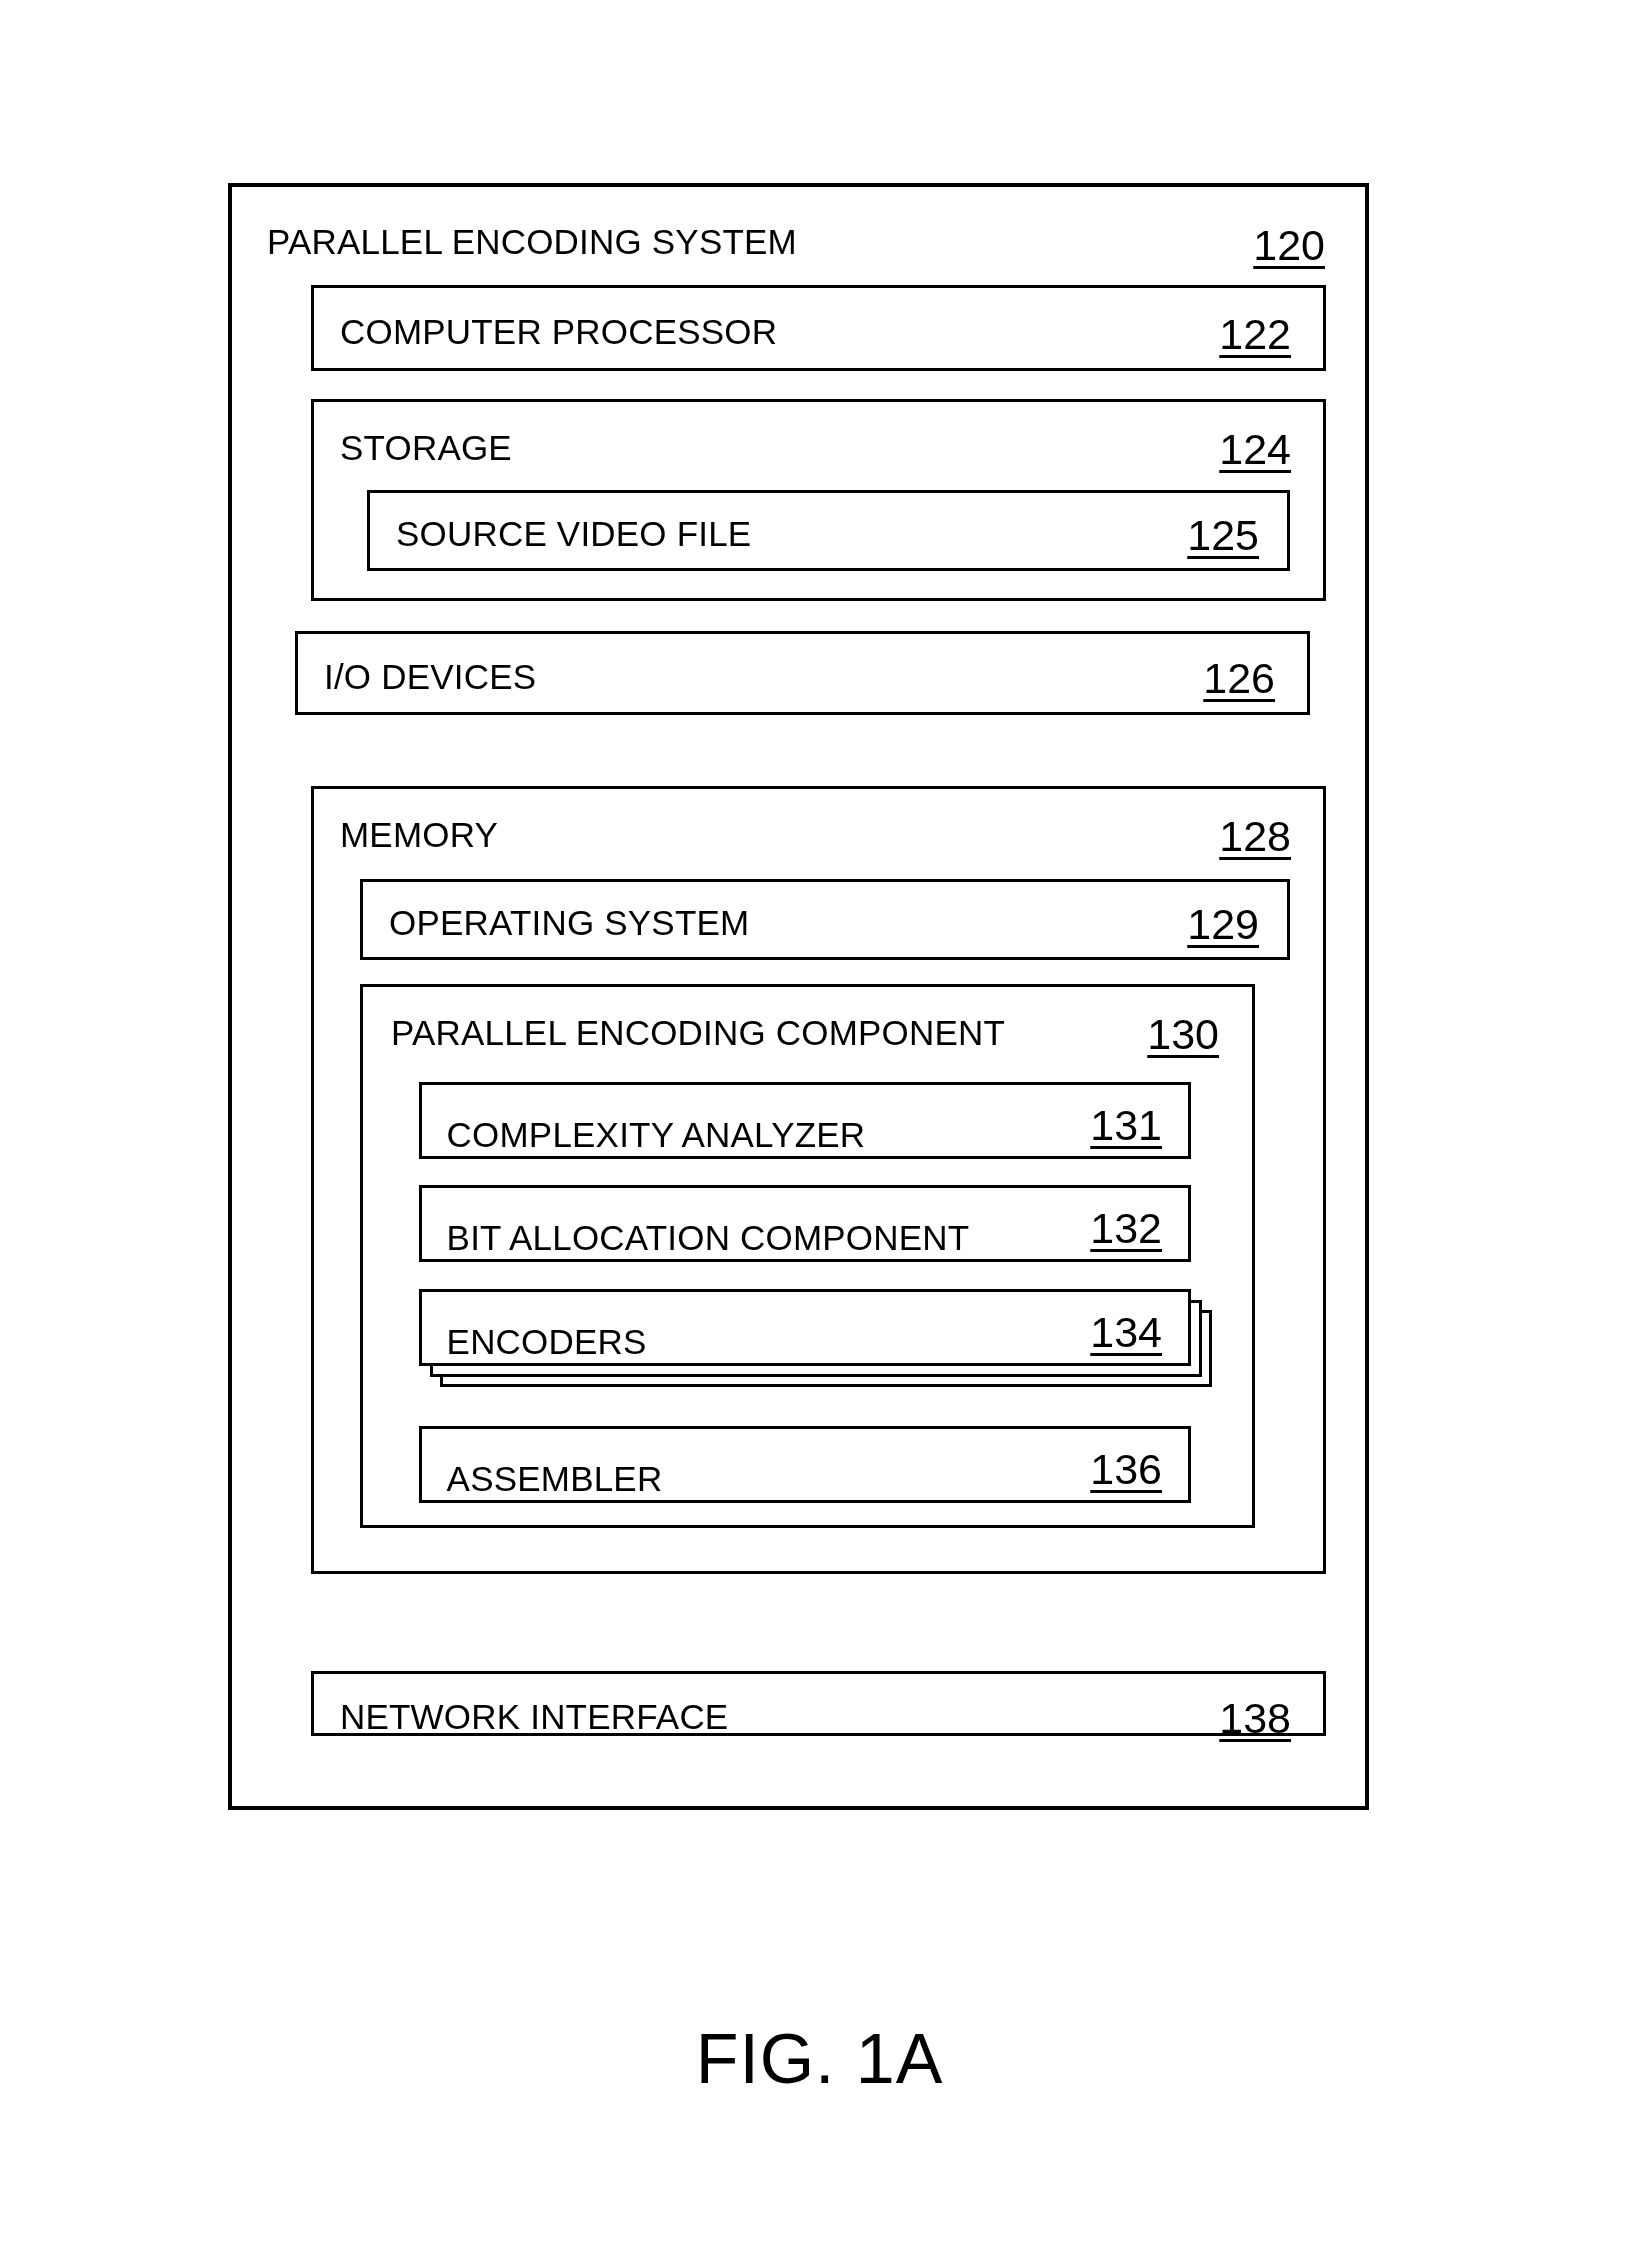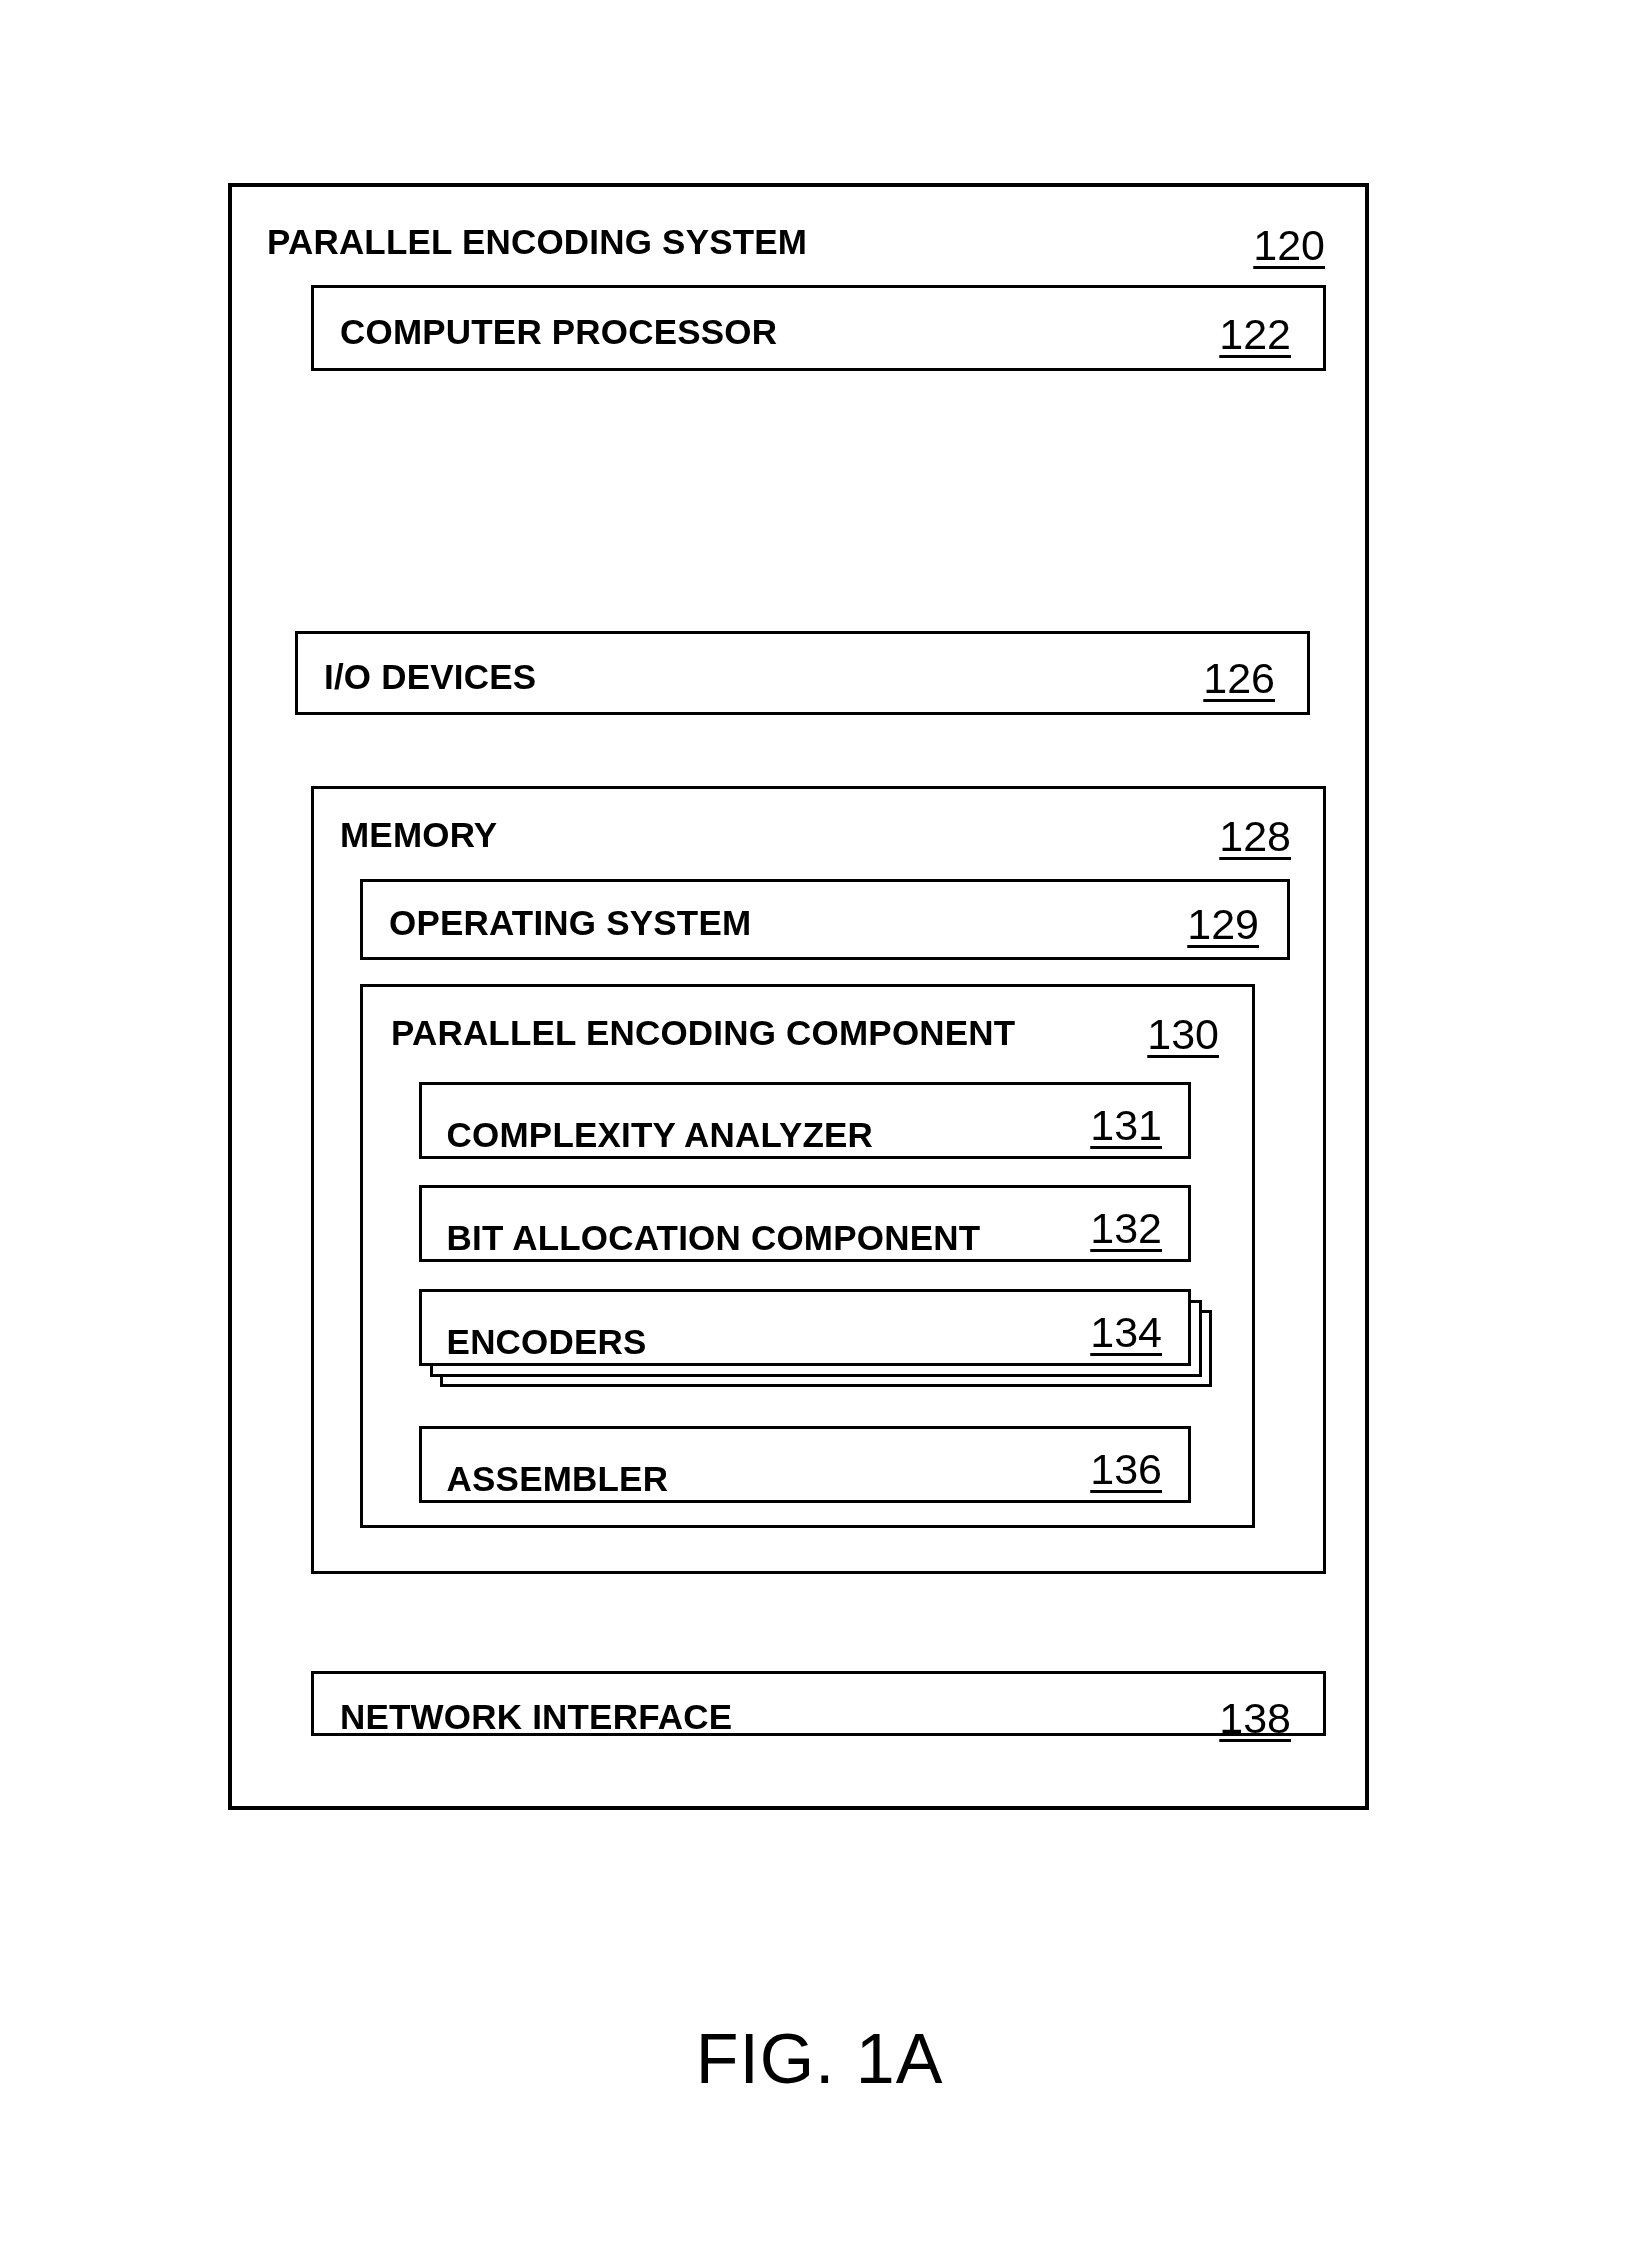--- a/index.html
+++ b/index.html
@@ -22,21 +22,20 @@
     border: 3.5px solid #000;
     background: #fff;
     box-sizing: border-box;
   }
   .row-label {
     position: absolute;
     font-size: 35px;
     letter-spacing: 0.2px;
     white-space: nowrap;
     line-height: 1;
-    font-weight: bold;
   }
   .ref {
     position: absolute;
     font-size: 43px;
     text-decoration: underline;
     text-underline-offset: 6.1px;
     text-decoration-thickness: 2.6px;
     line-height: 1;
     white-space: nowrap;
   }
@@ -159,20 +158,29 @@
 <div class="box" id="system-frame">
 
   <div class="row-label" id="system-title">PARALLEL ENCODING SYSTEM</div>
   <div class="ref" id="system-ref">120</div>
 
   <div class="box" id="cpu-box">
     <div class="row-label" id="cpu-label">COMPUTER PROCESSOR</div>
     <div class="ref" id="cpu-ref">122</div>
   </div>
 
+  <div class="box" id="storage-box">
+    <div class="row-label" id="storage-label">STORAGE</div>
+    <div class="ref" id="storage-ref">124</div>
+
+    <div class="box" id="svf-box">
+      <div class="row-label" id="svf-label">SOURCE VIDEO FILE</div>
+      <div class="ref" id="svf-ref">125</div>
+    </div>
+  </div>
 
   <div class="box" id="io-box">
     <div class="row-label" id="io-label">I/O DEVICES</div>
     <div class="ref" id="io-ref">126</div>
   </div>
 
   <div class="box" id="memory-box">
     <div class="row-label" id="memory-label">MEMORY</div>
     <div class="ref" id="memory-ref">128</div>
 

